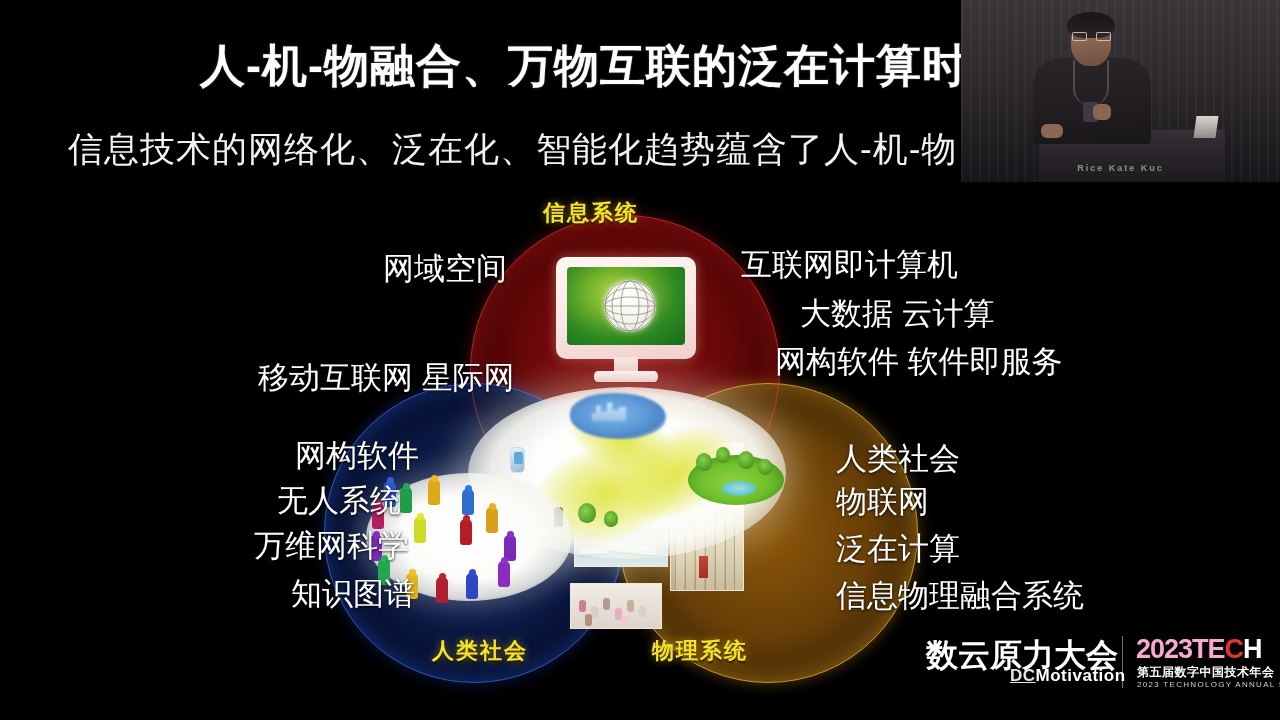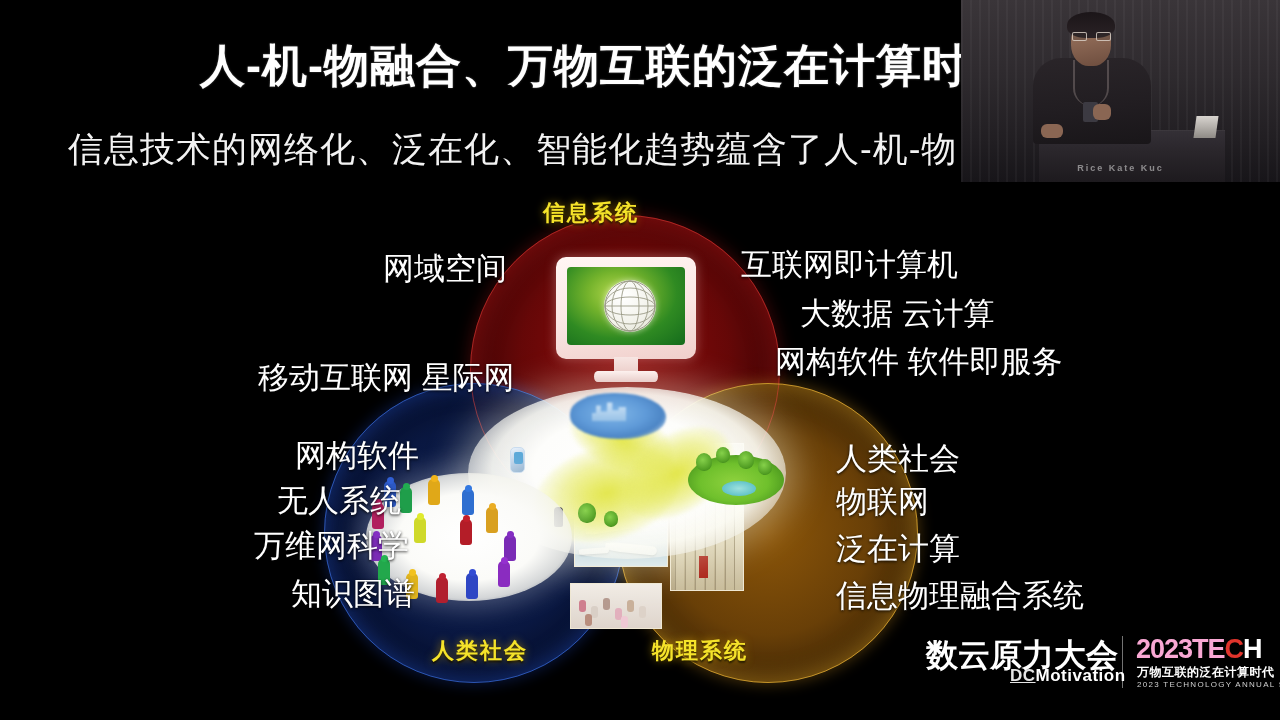--- a/index.html
+++ b/index.html
@@ -474,21 +474,21 @@
   <div class="kw kw-br1">人类社会</div>
   <div class="kw kw-br2">物联网</div>
   <div class="kw kw-br3">泛在计算</div>
   <div class="kw kw-br4">信息物理融合系统</div>
 
   <div id="logo">
     <div class="logo-cn">数云原力大会</div>
     <div class="logo-en"><span class="dc">DC</span><span>Motivation</span></div>
     <div class="logo-div"></div>
     <div class="logo-year"><span class="tech">2023TE</span><span class="swoosh">C</span><span>H</span></div>
-    <div class="logo-sub">万物互联的泛在计算时代</div>
+    <div class="logo-sub">第五届数字中国技术年会</div>
     <div class="logo-sub2">2023 TECHNOLOGY ANNUAL SUMMIT</div>
   </div>
 
   <div id="pip">
     <div class="pip-bg"></div>
     <div class="pip-podium"></div>
     <div class="pip-laptop"></div>
     <div class="pip-body"></div>
     <div class="pip-lanyard"></div>
     <div class="pip-badge"></div>

